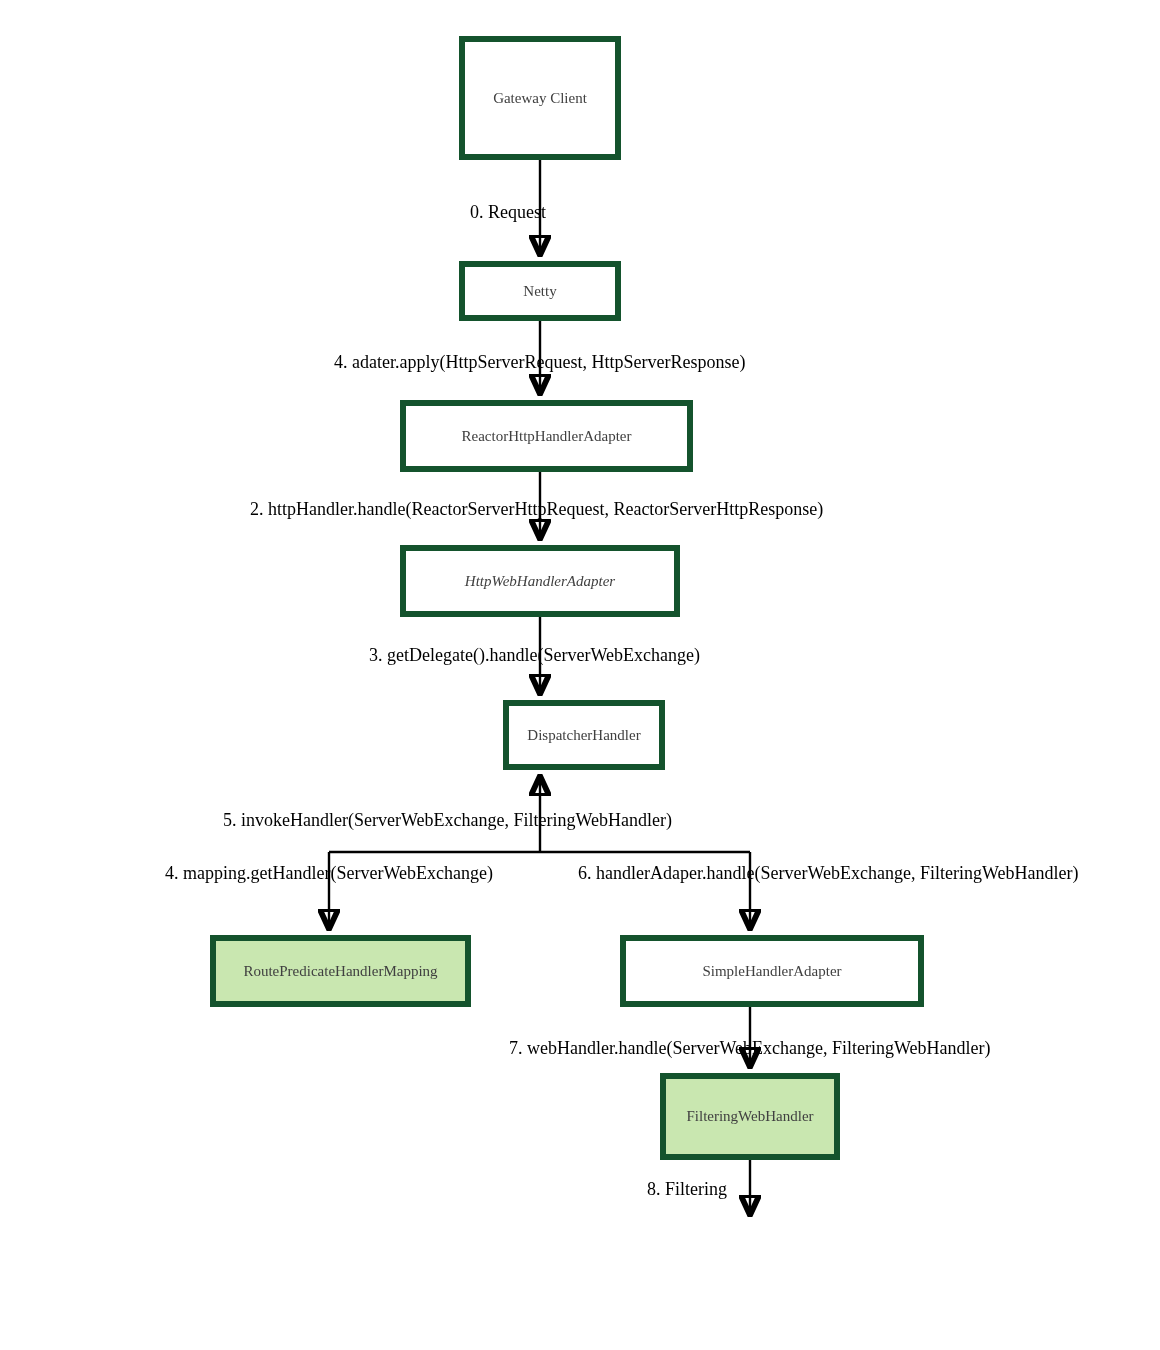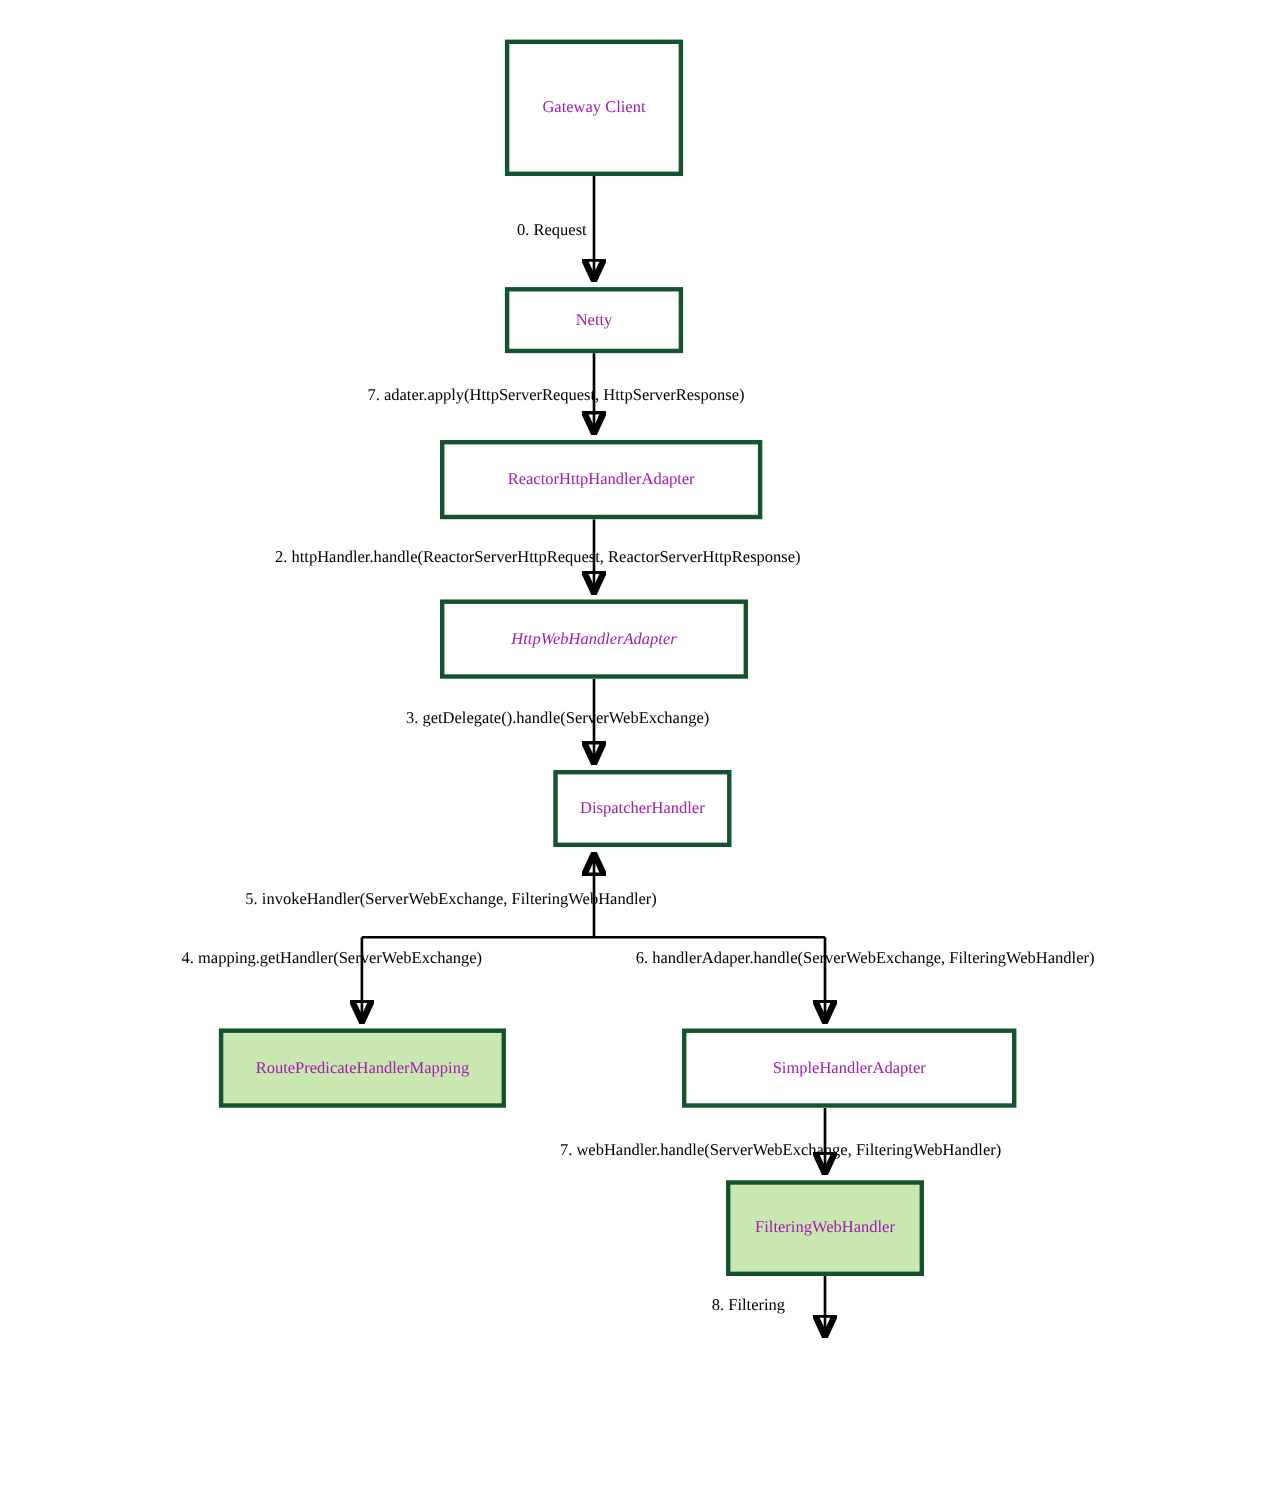--- a/index.html
+++ b/index.html
@@ -12,37 +12,37 @@
     position: relative;
     width: 1160px;
     height: 1350px;
     background: #ffffff;
     font-family: "Liberation Serif", "DejaVu Serif", serif;
     overflow: hidden;
   }
   .node {
     position: absolute;
     box-sizing: border-box;
-    border: 4px solid #14532d;
+    border: 6px solid #14532d;
     background: #ffffff;
     display: flex;
     align-items: center;
     justify-content: center;
     text-align: left;
     font-size: 15px;
-    color: #a21caf;
+    color: #404040;
     line-height: 1.25;
     white-space: pre-line;
   }
   .node.green {
     background: #c9e7b0;
   }
   .edge-label {
     position: absolute;
-    font-size: 15px;
+    font-size: 18px;
     color: #000000;
     white-space: nowrap;
     line-height: 1;
   }
   svg.edges {
     position: absolute;
     left: 0;
     top: 0;
     width: 1160px;
     height: 1350px;
@@ -90,30 +90,30 @@
   <div class="node" style="left:459px; top:36px; width:162px; height:124px;">Gateway Client</div>
 
   <div class="node" style="left:459px; top:261px; width:162px; height:60px;">Netty</div>
 
   <div class="node" style="left:400px; top:400px; width:293px; height:72px;">ReactorHttpHandlerAdapter</div>
 
   <div class="node" style="left:400px; top:545px; width:280px; height:72px;font-style:italic;">HttpWebHandlerAdapter</div>
 
   <div class="node" style="left:459px; top:700px; width:162px; height:70px;margin-left:44px;">DispatcherHandler</div>
 
-  <div class="node green" style="left:199px; top:935px; width:261px; height:72px;">RoutePredicateHandlerMapping</div>
+  <div class="node green" style="left:210px; top:935px; width:261px; height:72px;">RoutePredicateHandlerMapping</div>
 
   <div class="node" style="left:620px; top:935px; width:304px; height:72px;">SimpleHandlerAdapter</div>
 
   <div class="node green" style="left:660px; top:1073px; width:180px; height:87px;">FilteringWebHandler</div>
 
 
   <div class="edge-label" style="left:470px; top:203px;">0. Request</div>
 
-  <div class="edge-label" style="left:334px; top:353px;">7. adater.apply(HttpServerRequest, HttpServerResponse)</div>
+  <div class="edge-label" style="left:334px; top:353px;">4. adater.apply(HttpServerRequest, HttpServerResponse)</div>
 
   <div class="edge-label" style="left:250px; top:500px;">2. httpHandler.handle(ReactorServerHttpRequest, ReactorServerHttpResponse)</div>
 
   <div class="edge-label" style="left:369px; top:646px;">3. getDelegate().handle(ServerWebExchange)</div>
 
   <div class="edge-label" style="left:223px; top:811px;">5. invokeHandler(ServerWebExchange, FilteringWebHandler)</div>
 
   <div class="edge-label" style="left:165px; top:864px;">4. mapping.getHandler(ServerWebExchange)</div>
 
   <div class="edge-label" style="left:578px; top:864px;">6. handlerAdaper.handle(ServerWebExchange, FilteringWebHandler)</div>

